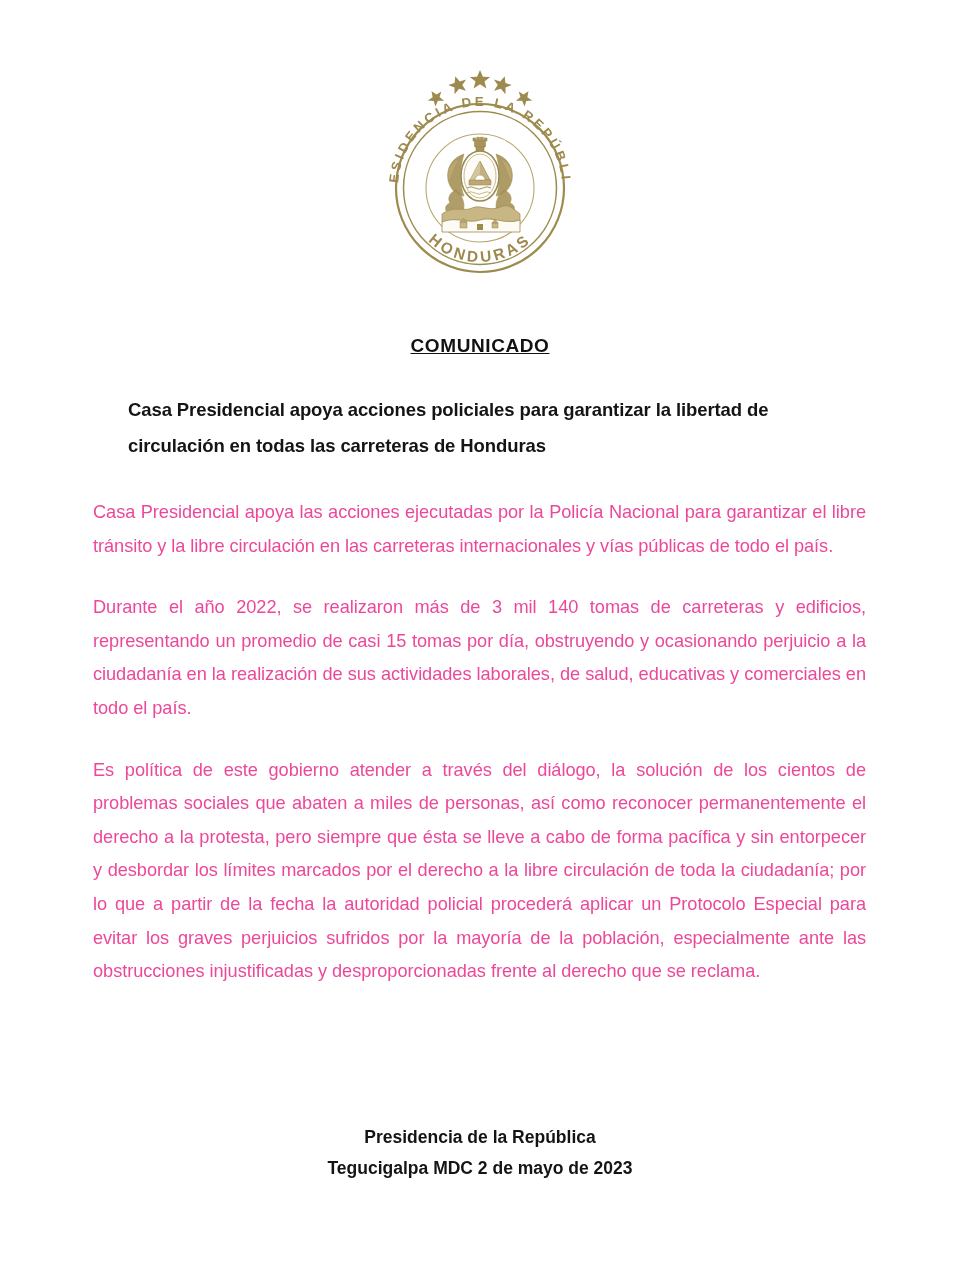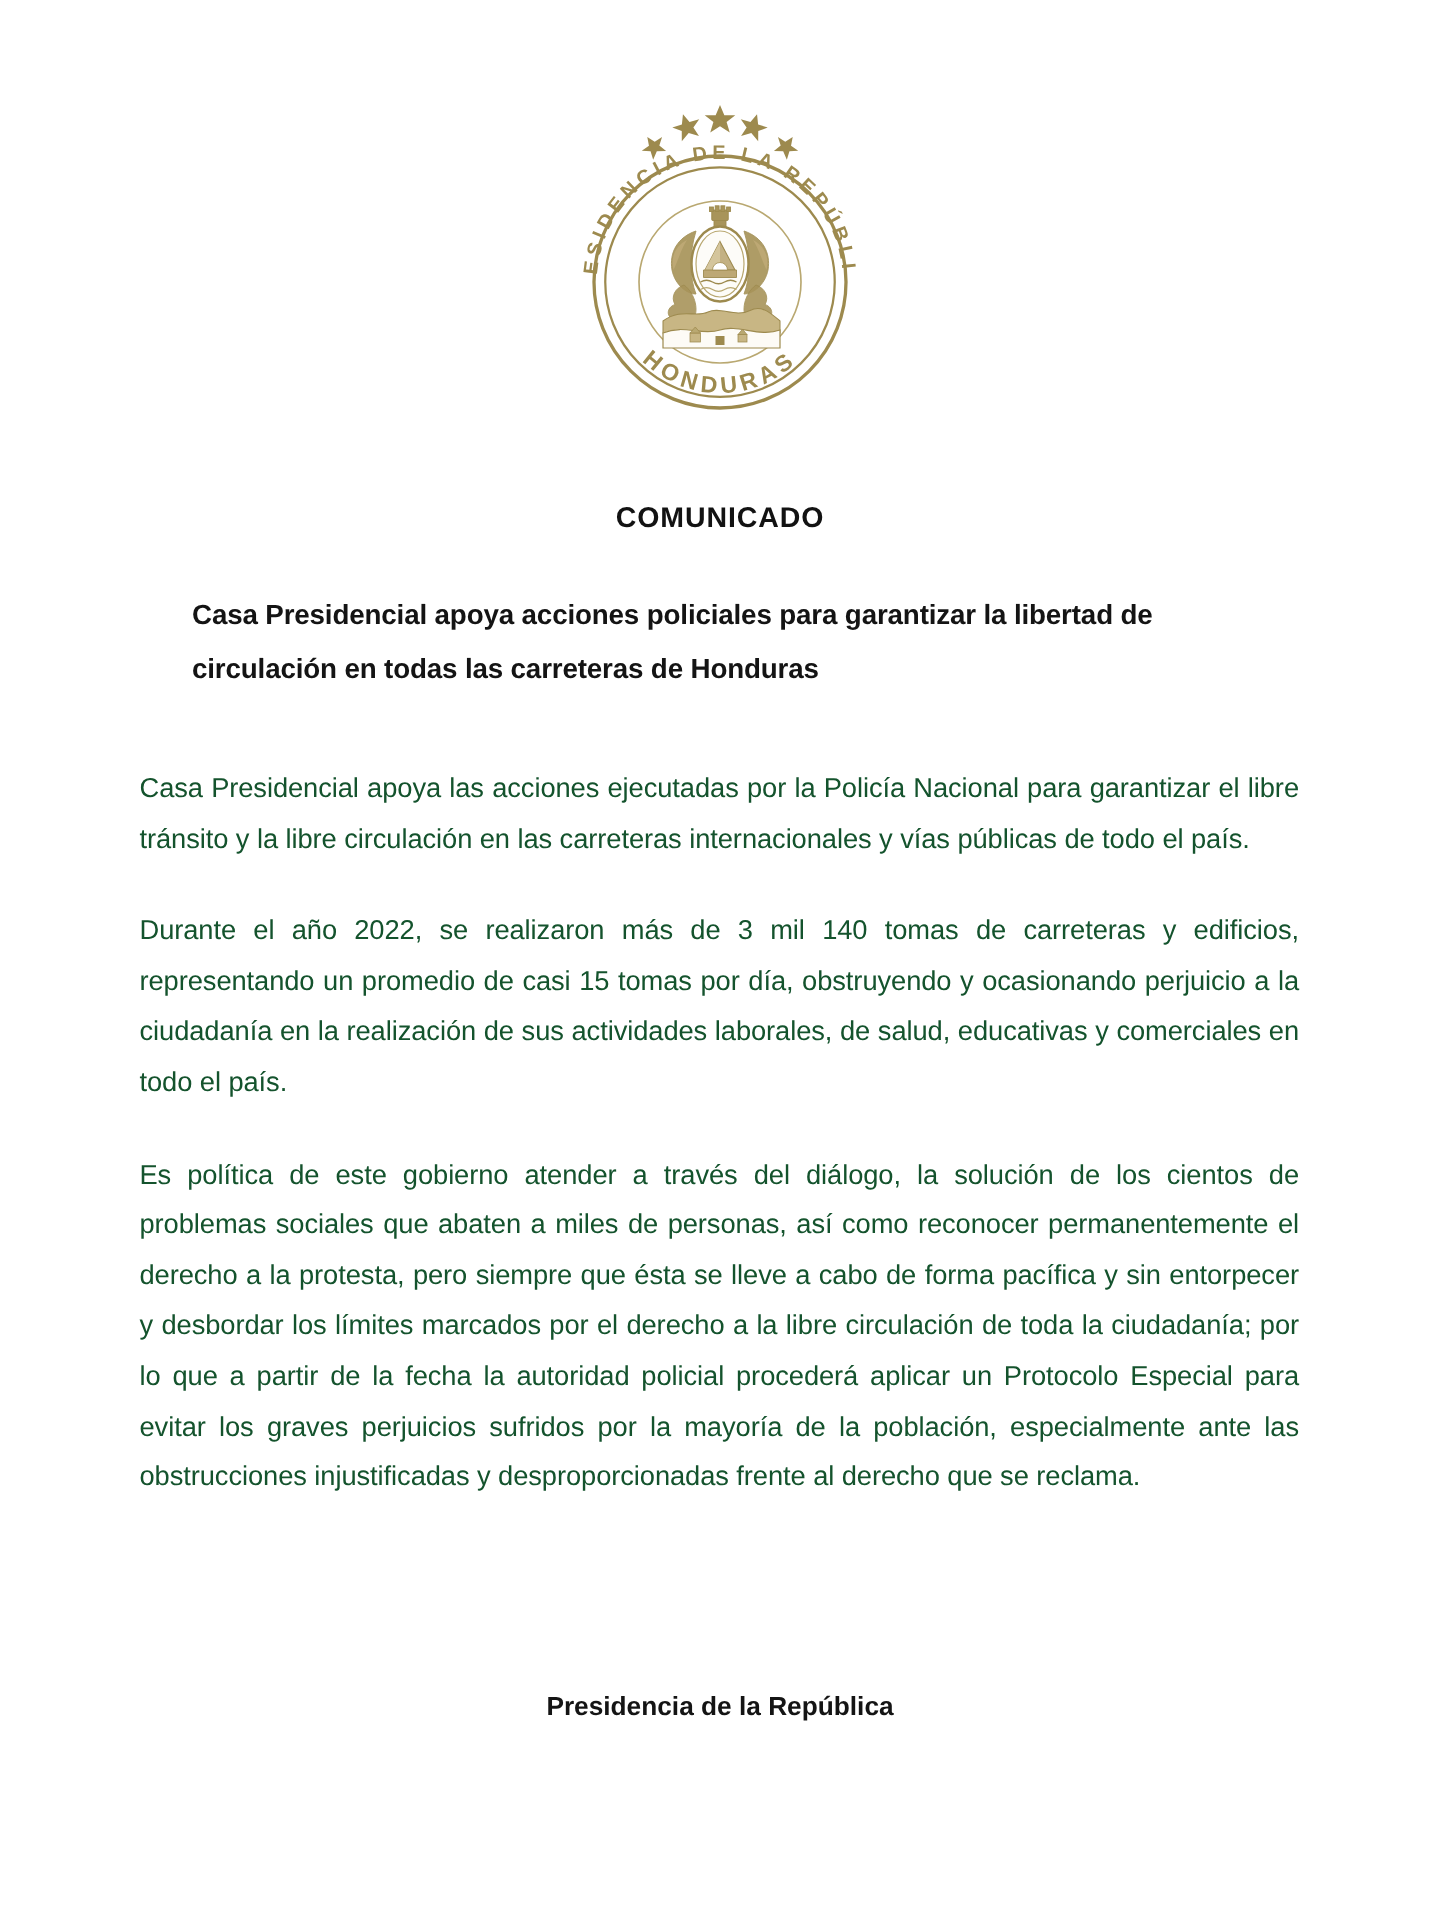--- a/index.html
+++ b/index.html
@@ -40,20 +40,21 @@
   .comunicado {
     position: absolute;
     left: 0;
     top: 335px;
     width: 960px;
     text-align: center;
     font-size: 19px;
     font-weight: bold;
     letter-spacing: 0.6px;
     color: #121212;
+    text-decoration: underline;
   }
 
   .subtitle {
     position: absolute;
     left: 128px;
     top: 392px;
     width: 704px;
     text-align: left;
     font-size: 18.5px;
     font-weight: bold;
@@ -67,22 +68,22 @@
     position: absolute;
     left: 93px;
     top: 492px;
     width: 773px;
   }
   .para {
     text-align: justify;
     text-justify: inter-word;
     font-size: 18.2px;
     line-height: 33.6px;
-    color: #14532d;
-    margin: 17px 0 28px 0;
+    color: #ec4899;
+    margin: 4px 0 28px 0;
     letter-spacing: -0.05px;
   }
   .para:last-child {
     margin-bottom: 0;
   }
   .para > span {
     display: inline;
   }
 
   
@@ -198,15 +199,16 @@
     <p class="para">
       <span>Durante el año 2022, se realizaron más de 3 mil 140 tomas de carreteras y edificios, representando un promedio de casi 15 tomas por día, obstruyendo y ocasionando perjuicio a la ciudadanía en la realización de sus actividades laborales, de salud, educativas y comerciales en todo el país.</span>
     </p>
     <p class="para">
       <span>Es política de este gobierno atender a través del diálogo, la solución de los cientos de problemas sociales que abaten a miles de personas, así como reconocer permanentemente el derecho a la protesta, pero siempre que ésta se lleve a cabo de forma pacífica y sin entorpecer y desbordar los límites marcados por el derecho a la libre circulación de toda la ciudadanía; por lo que a partir de la fecha la autoridad policial procederá aplicar un Protocolo Especial para evitar los graves perjuicios sufridos por la mayoría de la población, especialmente ante las obstrucciones injustificadas y desproporcionadas frente al derecho que se reclama.</span>
     </p>
   </div>
 
   <div class="signature">
     <div>Presidencia de la República</div>
+    <div>Tegucigalpa MDC 2 de mayo de 2023</div>
   </div>
 
 </div>
 
 </body></html>

